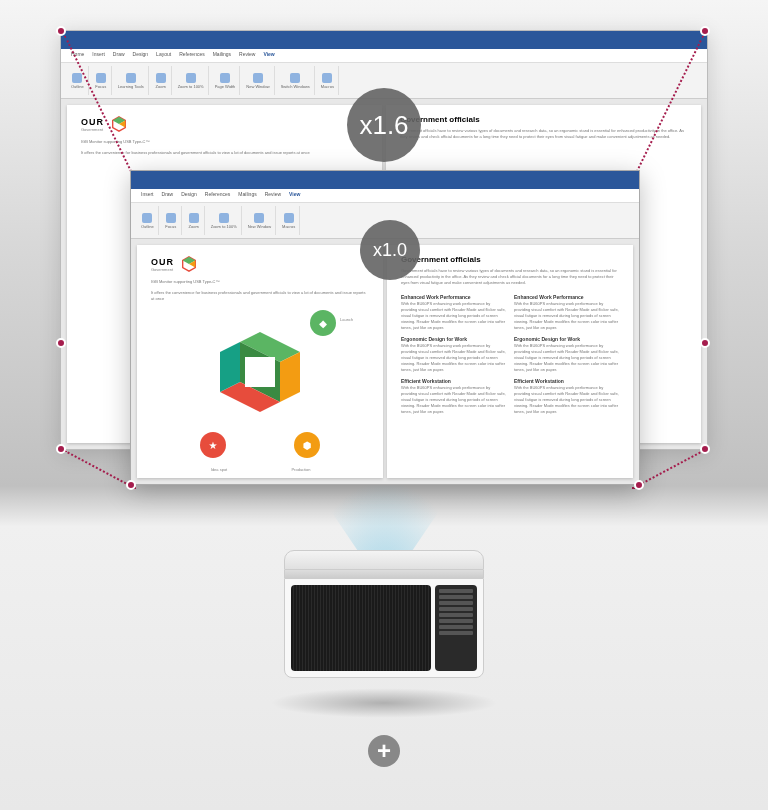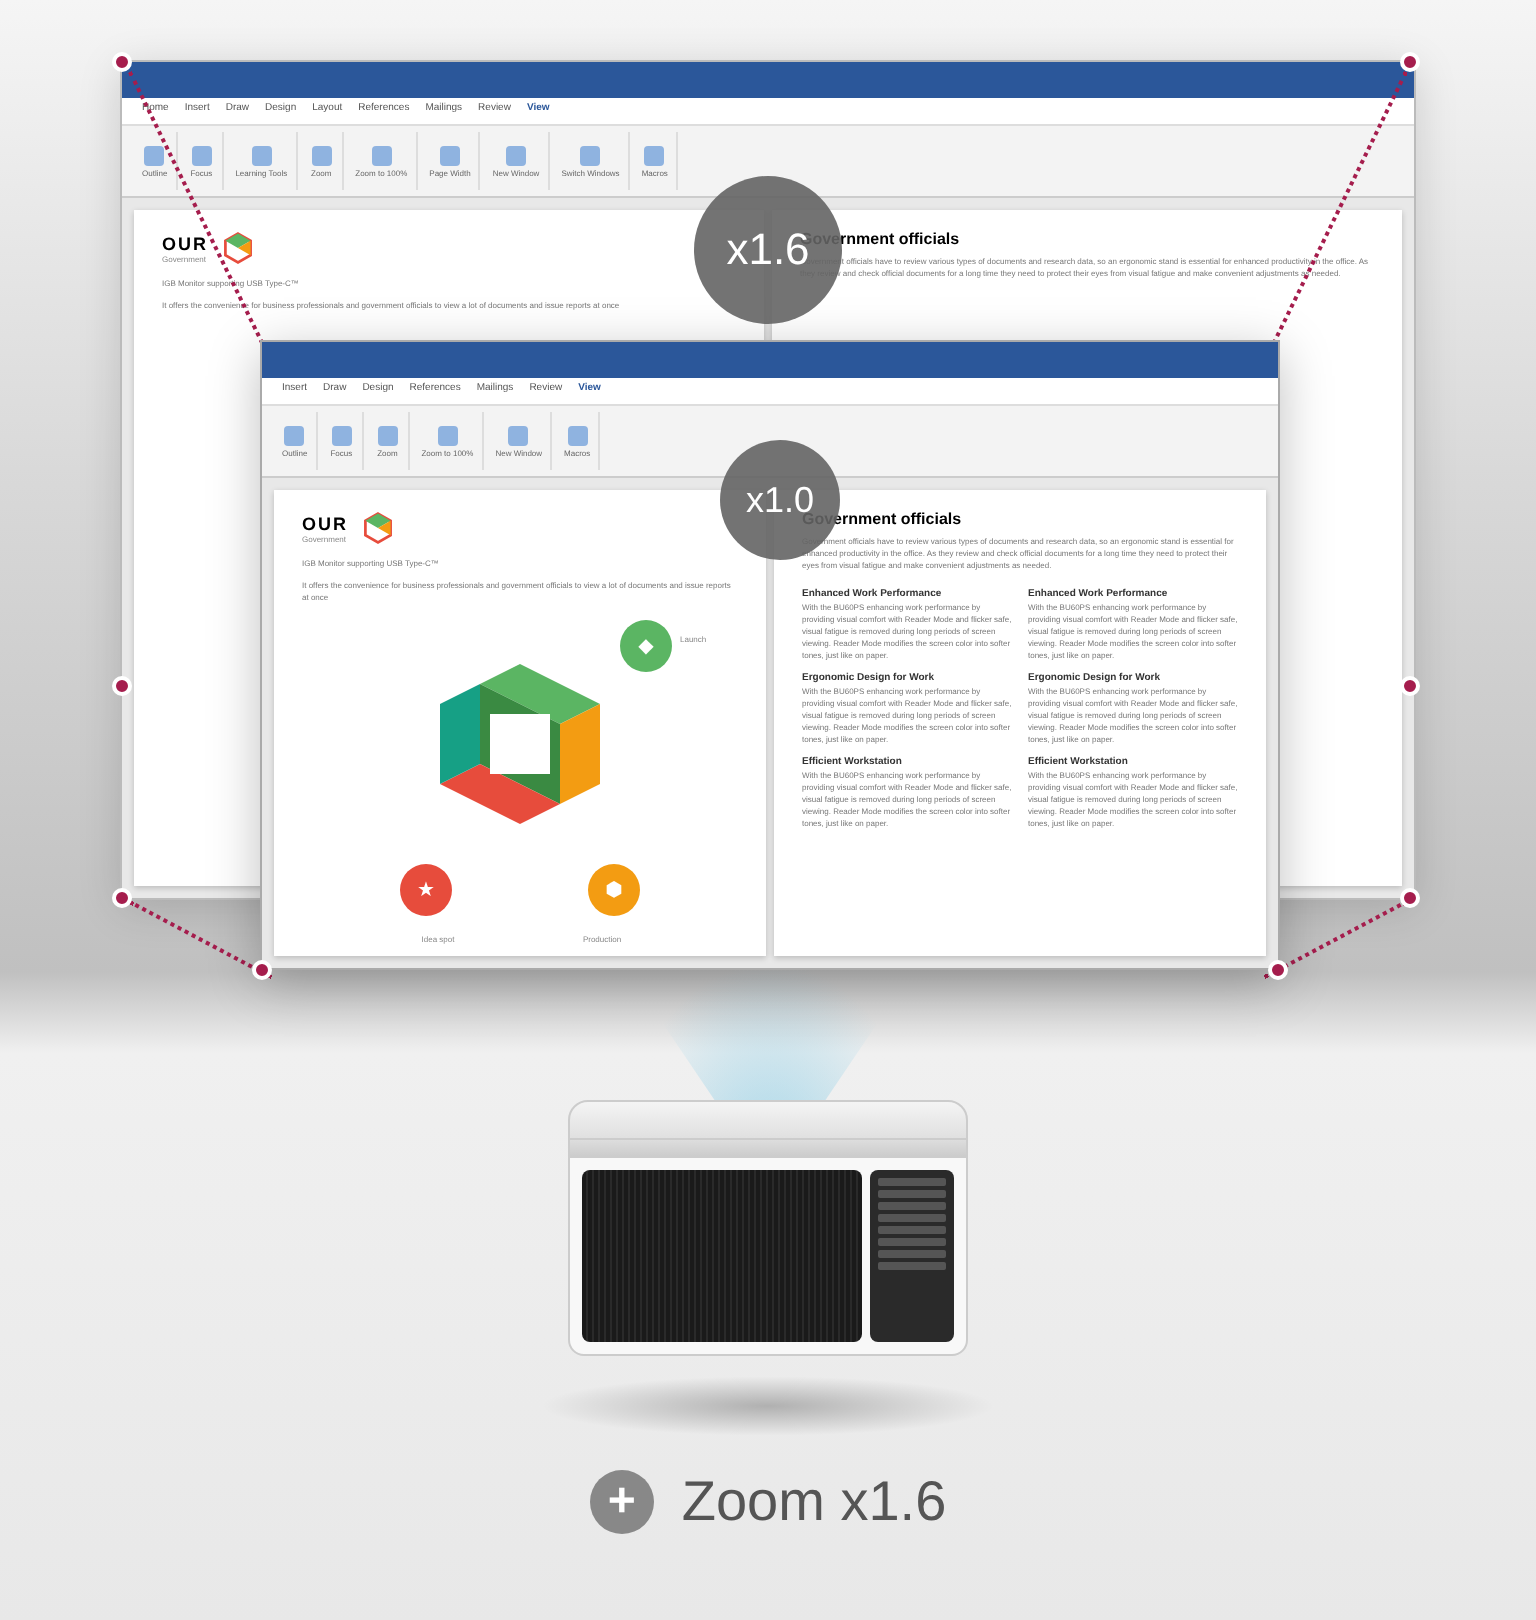--- a/index.html
+++ b/index.html
@@ -122,21 +122,21 @@
     }
     .info-label { position: absolute; font-size: 4px; color: #888; width: 50px; }
 
     
     .zoom-badge {
       position: absolute;
       width: 74px; height: 74px;
       border-radius: 50%;
       background: rgba(100,100,100,0.9);
       color: #fff;
-      font-size: 22px;
+      font-size: 26px;
       display: flex;
       align-items: center;
       justify-content: center;
       z-index: 5;
     }
     .badge-16 { top: 88px; left: 347px; }
     .badge-10 { top: 220px; left: 360px; width: 60px; height: 60px; font-size: 18px; }
 
     
     .marker {
@@ -456,14 +456,13 @@
       <div class="port"></div>
       <div class="port"></div>
       <div class="port"></div>
       <div class="port"></div>
     </div>
   </div>
 </div>
 
 <div class="caption">
   <div class="plus-circle">+</div>
-  <span>Zoom x1.6</span>
 </div>
 
 </body></html>

